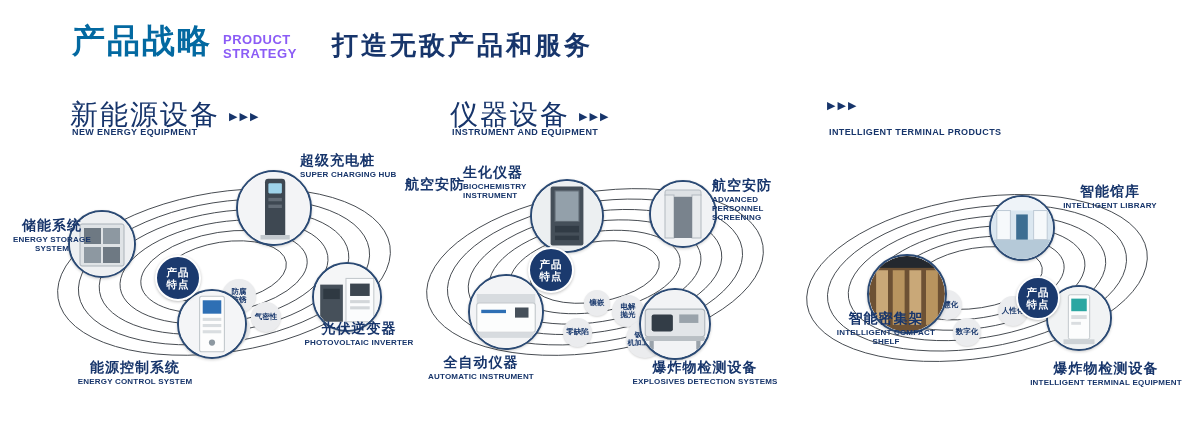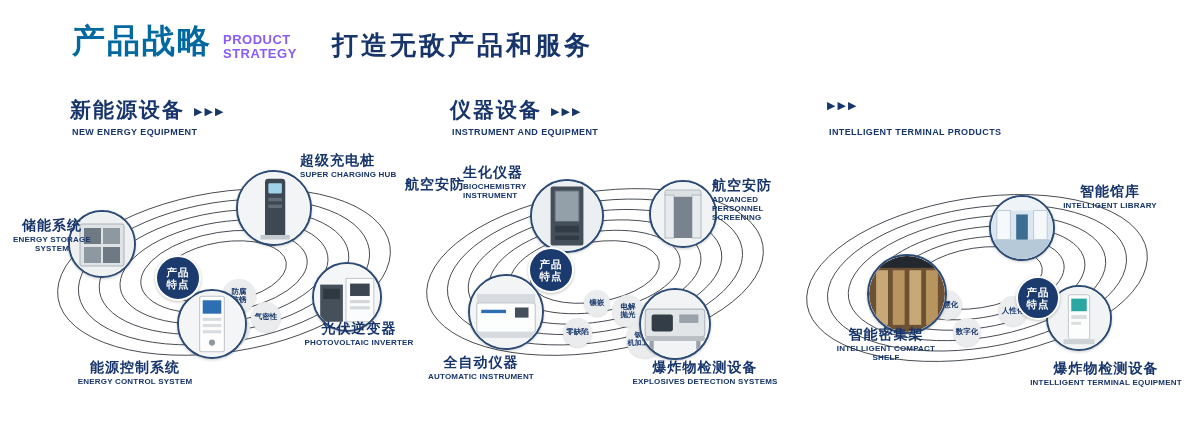--- a/index.html
+++ b/index.html
@@ -9,21 +9,21 @@
   }
   .abs { position:absolute; }
 
   
   .main-title { font-size:33px; font-weight:900; color:#0369a1; letter-spacing:2px; line-height:34px; }
   .main-title-en { font-size:13px; font-weight:800; color:#8b5cf6; line-height:14px; letter-spacing:0.5px; }
   .slogan { font-size:26px; font-weight:900; color:#17356b; letter-spacing:3px; line-height:28px; }
 
   
   .sec-head { display:flex; align-items:center; gap:9px; }
-  .sec-cn { font-size:21px; font-weight:700; color:#17356b; letter-spacing:2px; }
+  .sec-cn { font-size:28px; font-weight:400; color:#17356b; letter-spacing:2px; }
   .chev { font-size:11px; color:#17356b; letter-spacing:2px; padding-top:3px; }
   .sec-en { font-size:9px; font-weight:700; color:#17356b; letter-spacing:0.4px; }
 
   
   svg.orbits { position:absolute; overflow:visible; z-index:1; }
 
   
   .pnode {
     position:absolute; border-radius:50%; border:2px solid #2b4a74; background:#fff;
     overflow:hidden; z-index:3; box-shadow:0 1px 3px rgba(0,0,0,0.2);
@@ -282,21 +282,21 @@
   <div class="badge" style="left:1016px;top:276px;width:40px;height:40px">产品
 特点</div>
   <div class="bubble" style="left:932px;top:242px;width:30px;height:30px">智慧化</div>
   <div class="bubble" style="left:998px;top:248px;width:30px;height:30px">人性化</div>
   <div class="bubble" style="left:953px;top:270px;width:28px;height:28px">数字化</div>
 
   <div class="nlabel" style="left:1055px;top:183px;width:110px;text-align:center">
     <div class="cn">智能馆库</div>
     <div class="en">INTELLIGENT LIBRARY</div>
   </div>
-  <div class="nlabel" style="left:826px;top:326px;width:120px">
+  <div class="nlabel" style="left:826px;top:310px;width:120px">
     <div class="cn">智能密集架</div>
     <div class="en">INTELLIGENT COMPACT SHELF</div>
   </div>
   <div class="nlabel" style="left:1026px;top:360px;width:160px">
     <div class="cn">爆炸物检测设备</div>
     <div class="en">INTELLIGENT TERMINAL EQUIPMENT</div>
   </div>
 
 </div>
 

